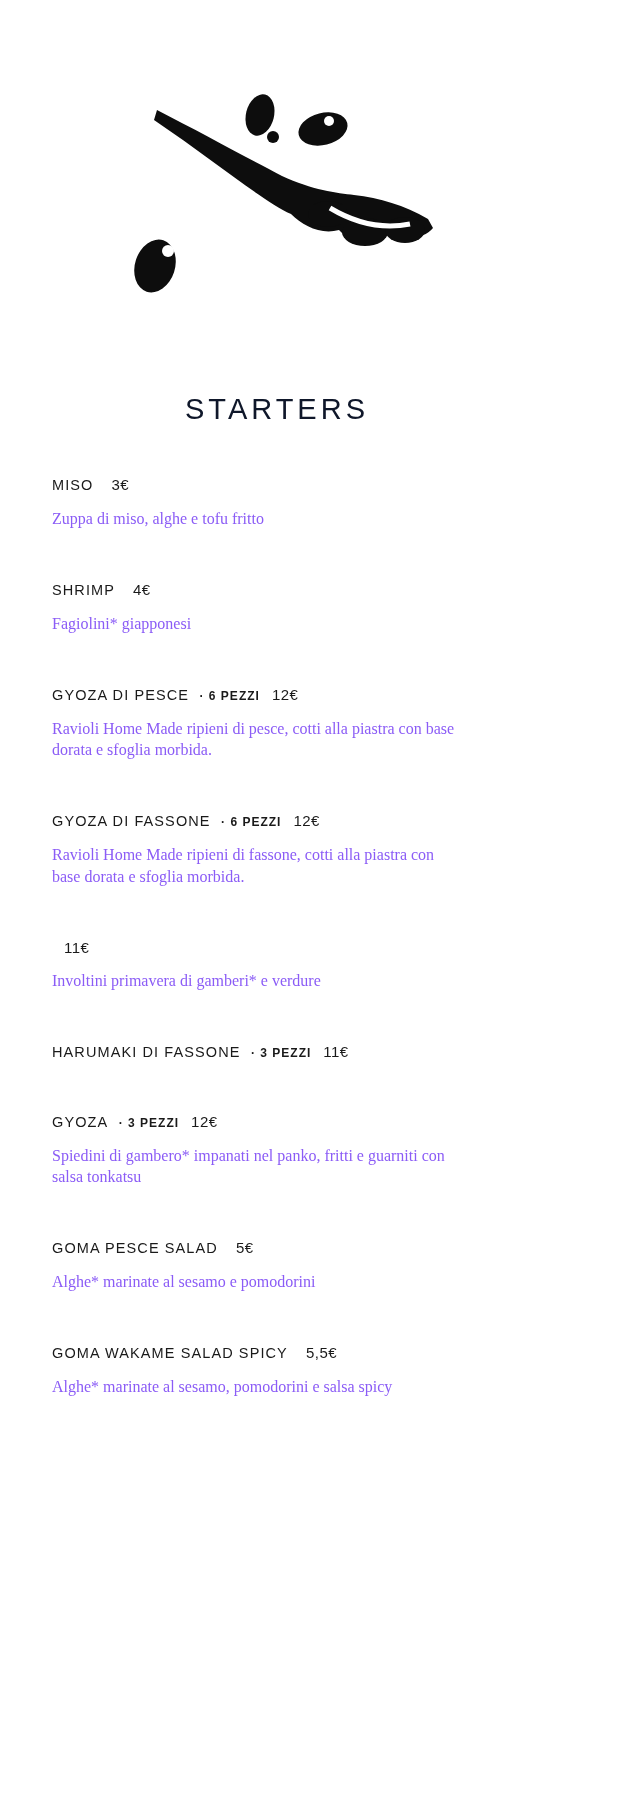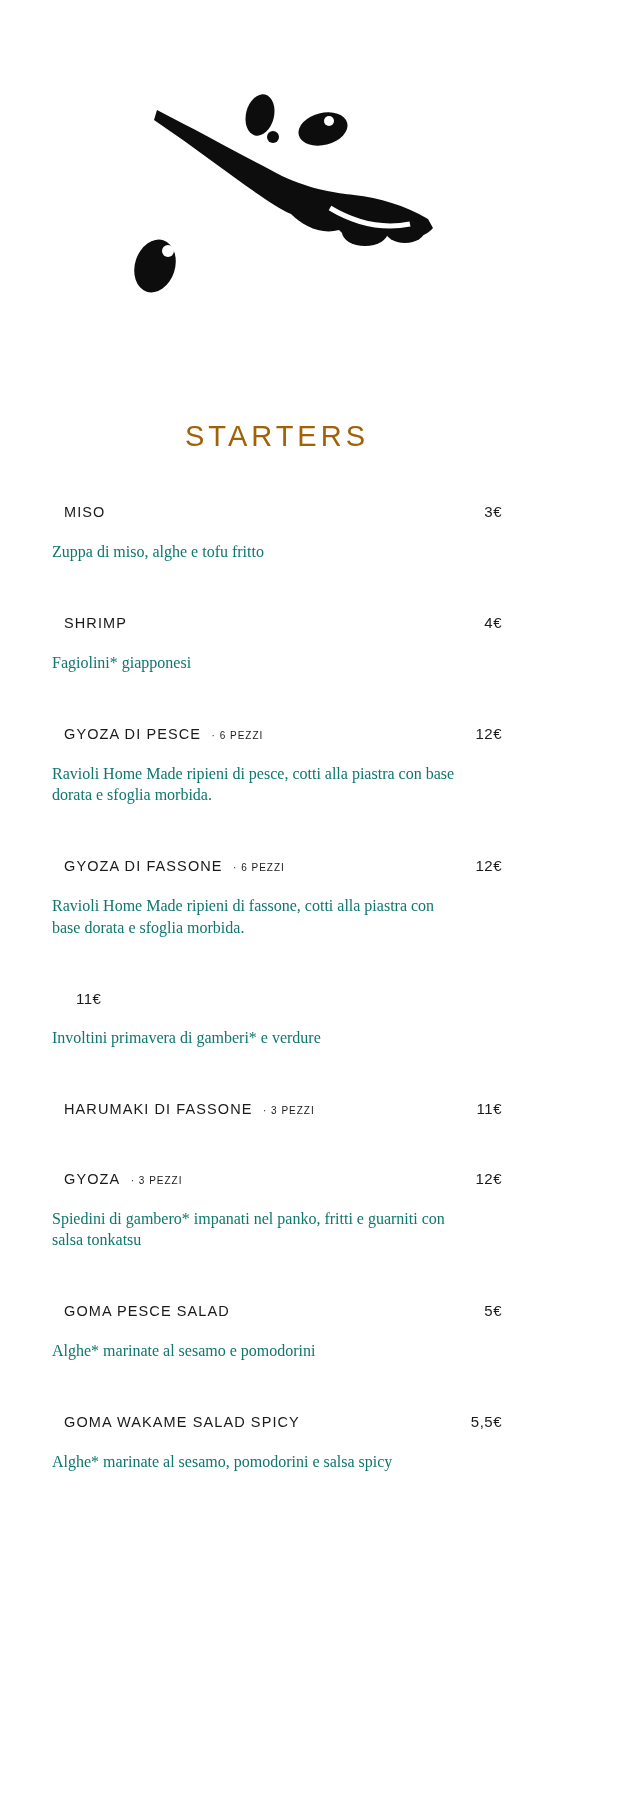--- a/index.html
+++ b/index.html
@@ -21,69 +21,67 @@
   .logo-wrap {
     padding-top: 88px;
     height: 215px;
     margin-bottom: 0;
   }
   .logo-wrap svg {
     display: block;
     margin-left: 80px;
   }
   .section-title {
-    margin-top: 117px;
+    margin-top: 90px;
     text-align: center;
     font-size: 29px;
     font-weight: 500;
     letter-spacing: 4px;
-    color: #a16207;
+    color: #0f172a;
   }
   .items {
     margin-top: 50px;
   }
   .menu-item {
     margin-bottom: 52px;
   }
   .item-header {
     display: flex;
-    justify-content: space-between;
     align-items: baseline;
-    margin-left: 12px;
   }
   .item-left {
     white-space: nowrap;
   }
   .item-name {
     font-size: 14.5px;
     font-weight: 500;
     letter-spacing: 1.1px;
     color: #1a1a1a;
   }
   .item-pieces {
-    font-size: 10px;
-    font-weight: 400;
+    font-size: 12px;
+    font-weight: 700;
     letter-spacing: 1px;
     color: #1a1a1a;
     margin-left: 6px;
   }
   .item-price {
     font-size: 15px;
     font-weight: 500;
     letter-spacing: 0.5px;
     color: #1a1a1a;
     white-space: nowrap;
     margin-left: 12px;
   }
   .item-description {
     font-family: "Liberation Serif", "DejaVu Serif", serif;
     font-size: 16px;
     line-height: 1.32;
-    color: #0f766e;
-    margin-top: 20px;
+    color: #8b5cf6;
+    margin-top: 14px;
     max-width: 408px;
   }
 </style>
 </head>
 <body>
 
 <div class="content">
 
   <div class="logo-wrap">
     <svg width="310" height="215" viewBox="0 0 310 215" aria-hidden="true">

